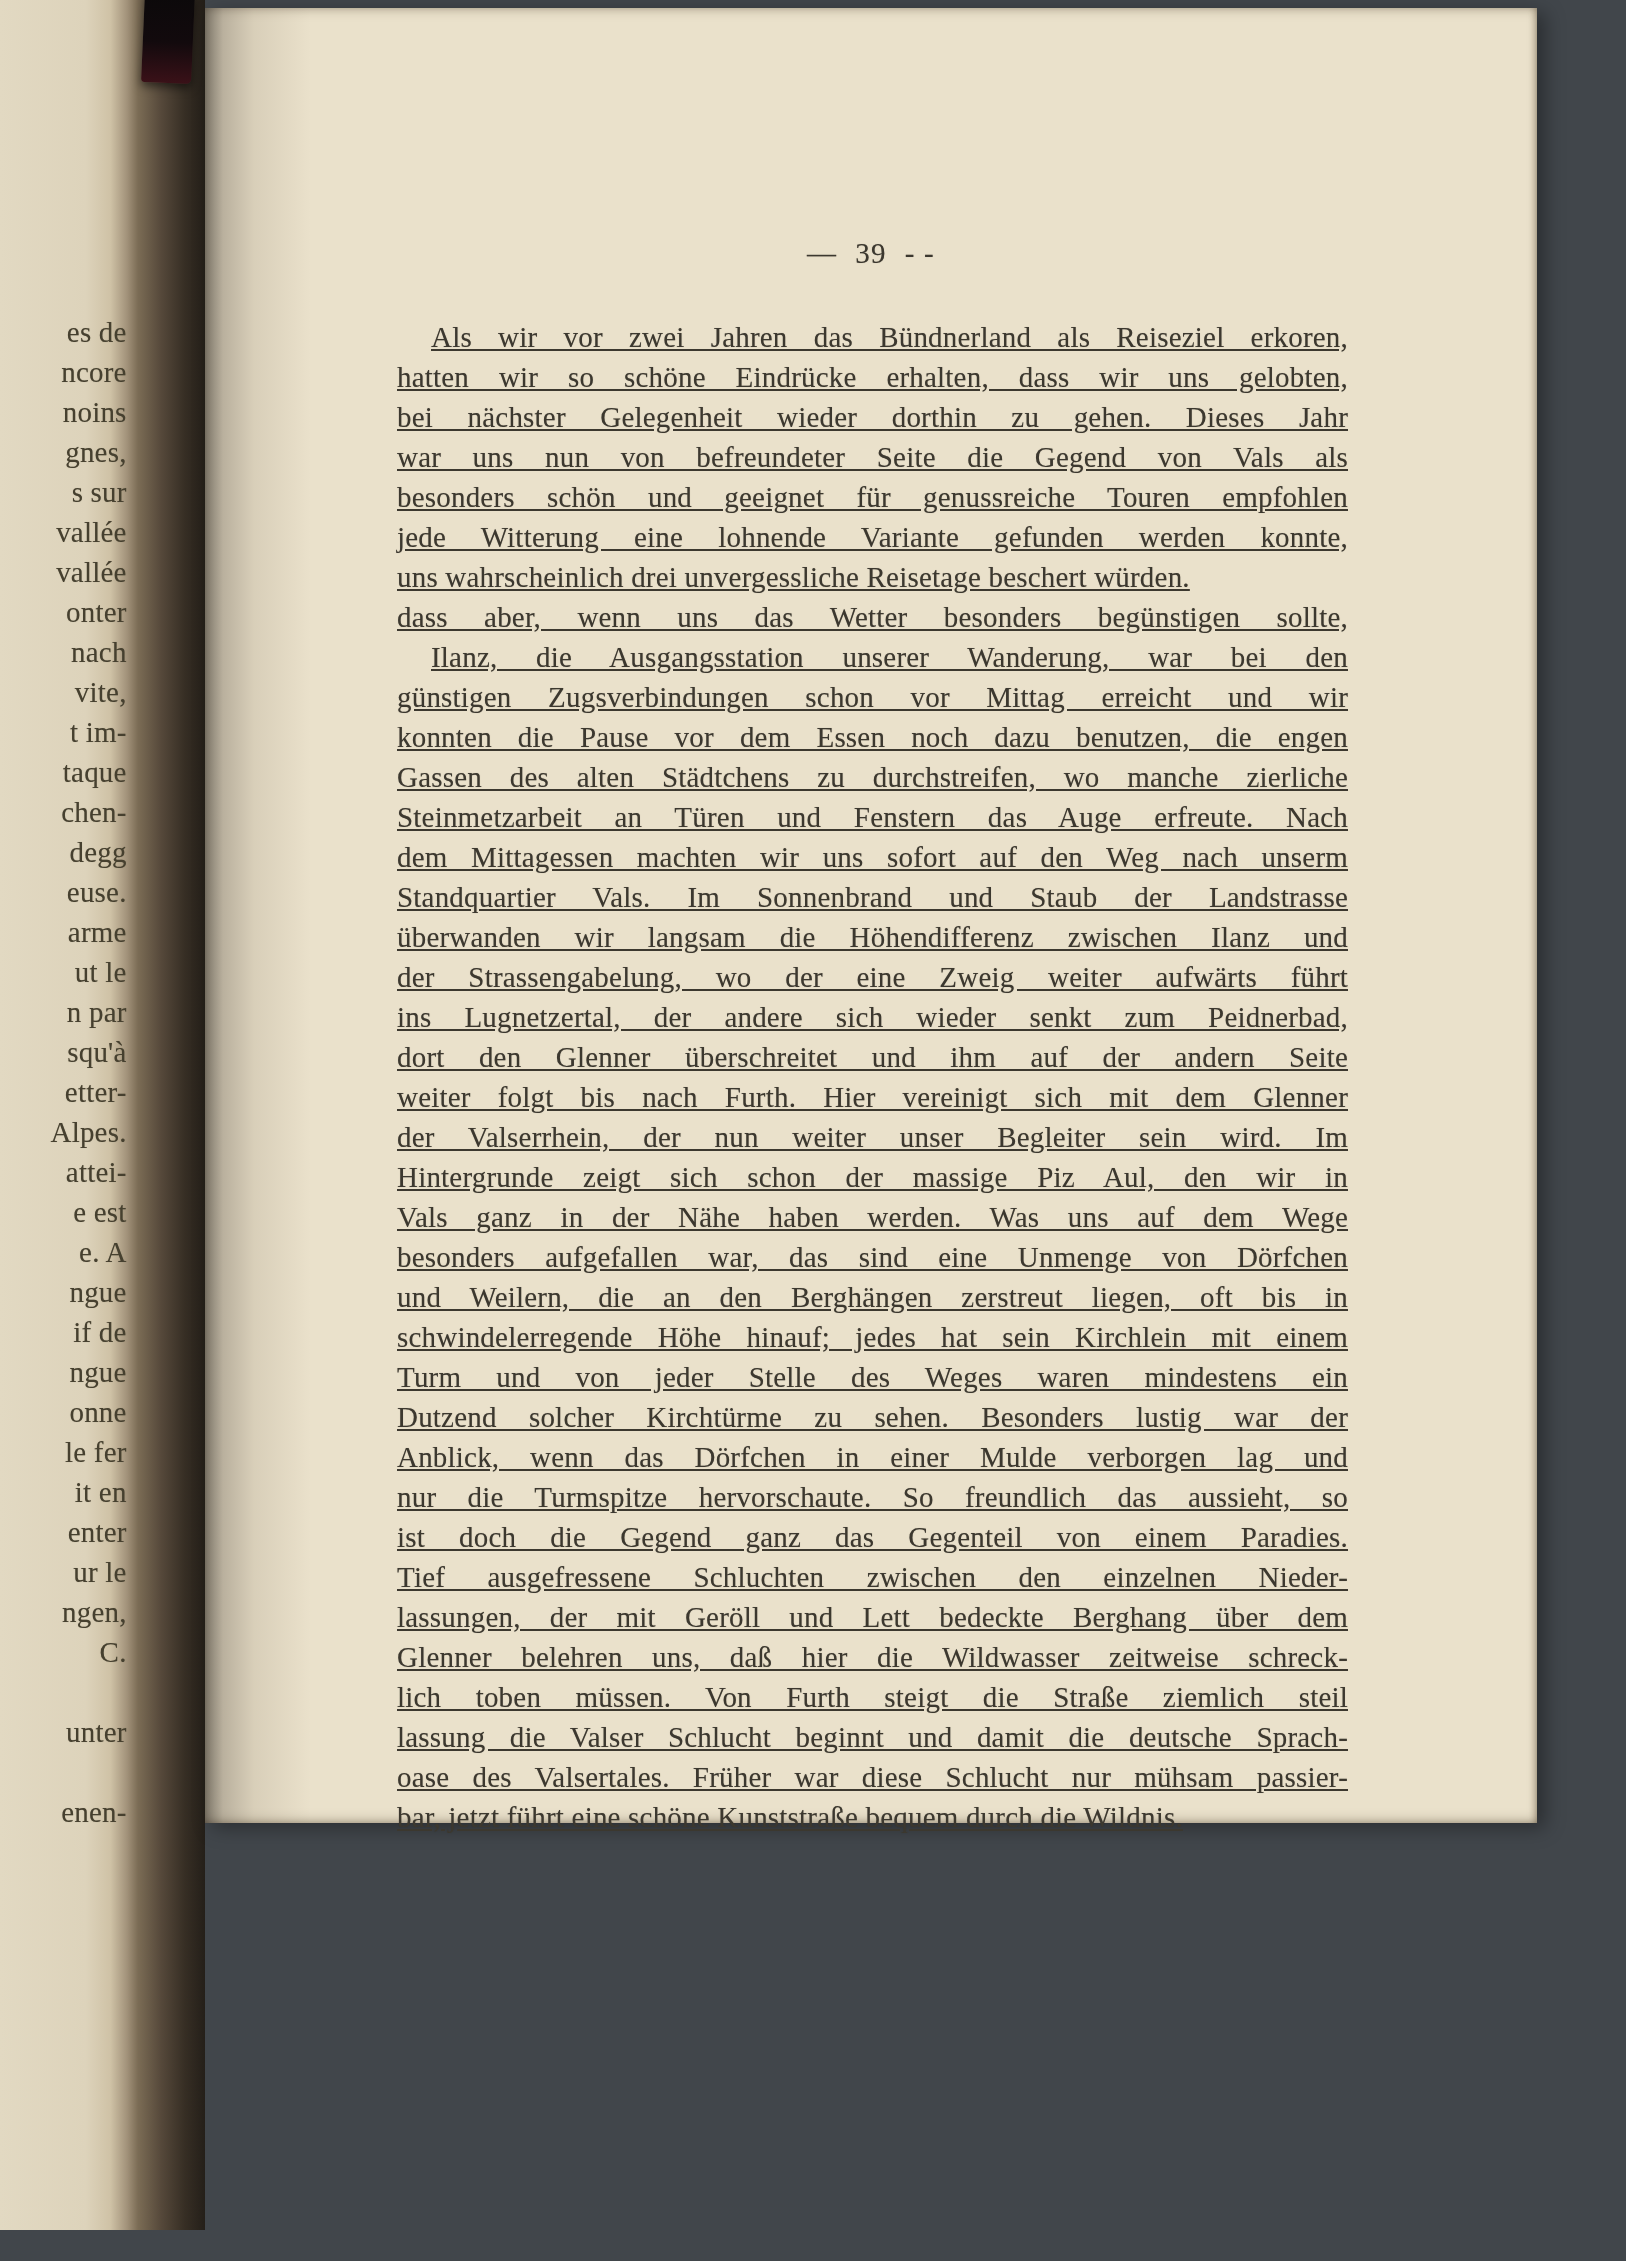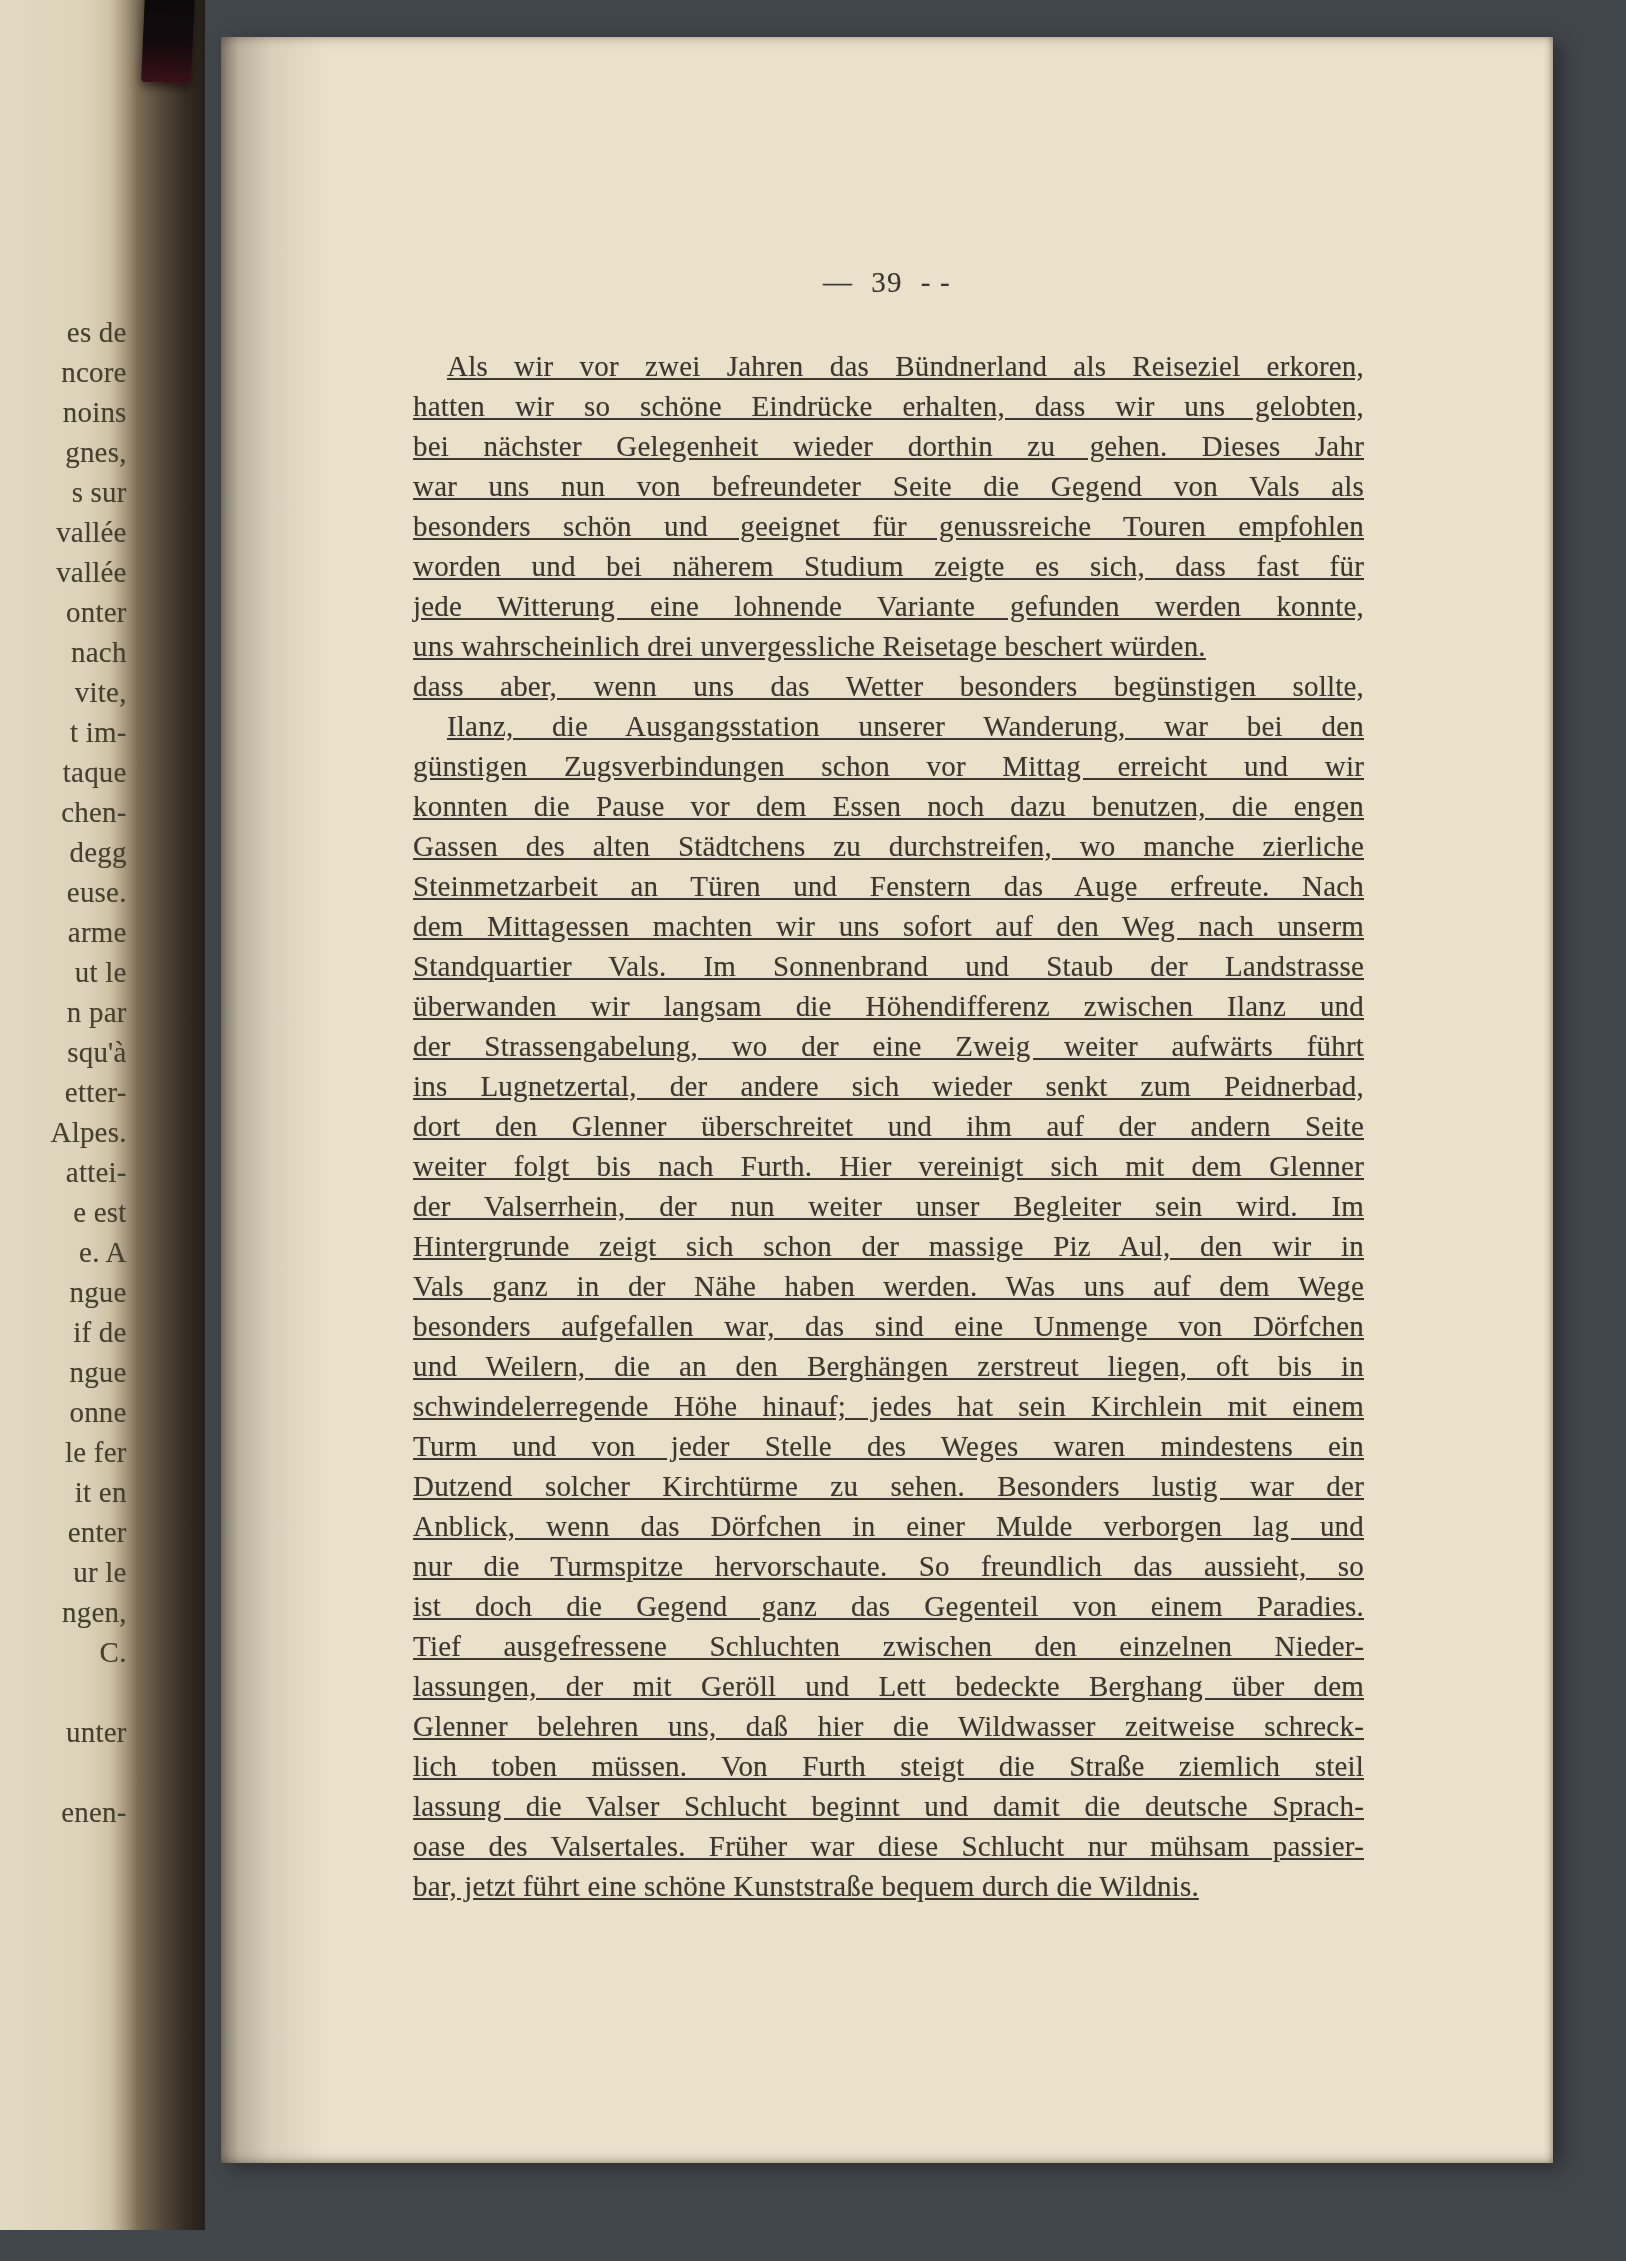--- a/index.html
+++ b/index.html
@@ -29,28 +29,27 @@
   
   .ribbon{
     position:absolute;left:143px;top:-8.1px;width:50px;height:91px;
     background:linear-gradient(180deg,#0b090a 0%,#120a0d 55%,#3a1118 100%);
     transform:rotate(2.5deg);
     border-radius:0 0 4.9px 3.3px;
     box-shadow:0 4.1px 9.8px rgba(0,0,0,.55);
   }
   
   .page{
-    position:absolute;left:221px;top:8.1px;width:1332px;height:2126px;
+    position:absolute;left:205px;top:8.1px;width:1332px;height:1815px;
     background:var(--page-bg,#eae1cb);
     box-shadow:
       inset -4.1px 0 9.8px -4.9px rgba(70,55,35,.6),
       inset 0 -5.7px 13px -6.5px rgba(70,55,35,.55),
       inset 0 5.7px 13px -6.5px rgba(70,55,35,.4),
       8.1px 4.9px 18px rgba(0,0,0,.35);
-    margin-top: 29px;
   }
   .page::before{
     content:"";position:absolute;inset:0;pointer-events:none;
     background:linear-gradient(90deg,
       rgba(36,31,25,.55) 0px,
       rgba(60,50,40,.28) 18px,
       rgba(90,75,55,.12) 49px,
       rgba(0,0,0,0) 106px);
   }
   .page-number{
@@ -134,21 +133,20 @@
     <div class="page-number">
       <span class="dash">—</span><span>39</span><span class="dash">- -</span>
     </div>
     <div class="text-block" id="text-block">
         <div class="para">
           <div class="line first">Als wir vor zwei Jahren das Bündnerland als Reiseziel erkoren,</div>
           <div class="line">hatten wir so schöne Eindrücke erhalten, dass wir uns gelobten,</div>
           <div class="line">bei nächster Gelegenheit wieder dorthin zu gehen.  Dieses Jahr</div>
           <div class="line">war uns nun von befreundeter Seite die Gegend von Vals als</div>
           <div class="line">besonders schön und geeignet für genussreiche Touren empfohlen</div>
-          <div class="line">worden und bei näherem Studium zeigte es sich, dass fast für</div>
           <div class="line">jede Witterung eine lohnende Variante gefunden werden konnte,</div>
           <div class="line last">uns wahrscheinlich drei unvergessliche Reisetage beschert würden.</div>
           <div class="line">dass aber, wenn uns das Wetter besonders begünstigen sollte,</div>
         </div>
         <div class="para">
           <div class="line first">Ilanz, die Ausgangsstation unserer Wanderung, war bei den</div>
           <div class="line">günstigen Zugsverbindungen schon vor Mittag erreicht und wir</div>
           <div class="line">konnten die Pause vor dem Essen noch dazu benutzen, die engen</div>
           <div class="line">Gassen des alten Städtchens zu durchstreifen, wo manche zierliche</div>
           <div class="line">Steinmetzarbeit an Türen und Fenstern das Auge erfreute.  Nach</div>

